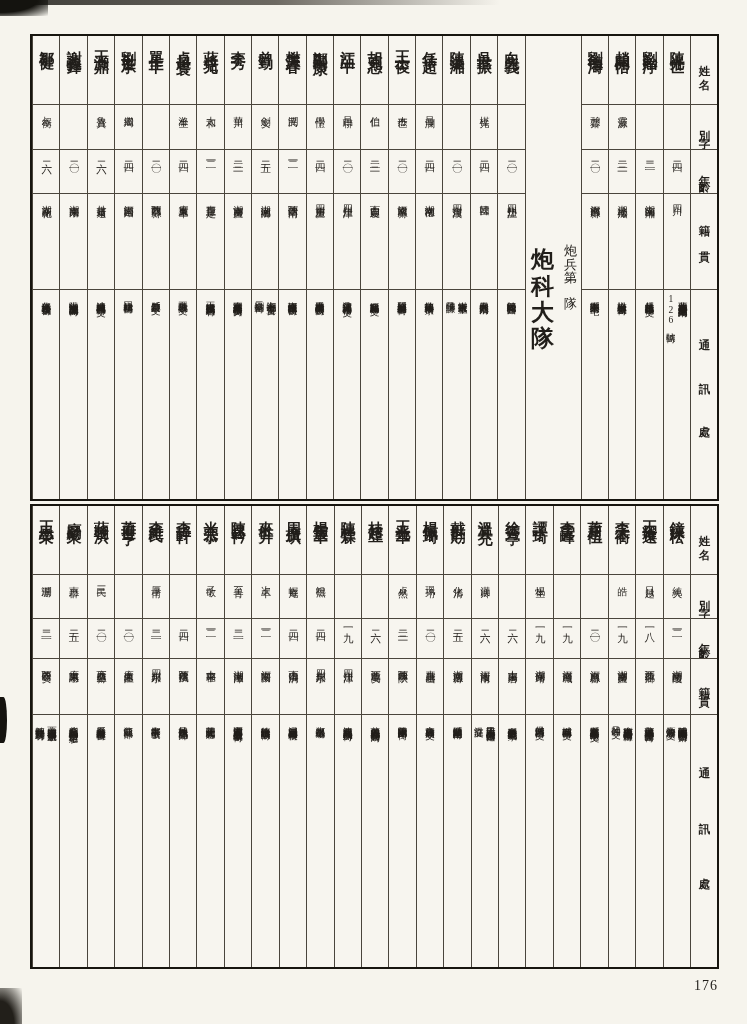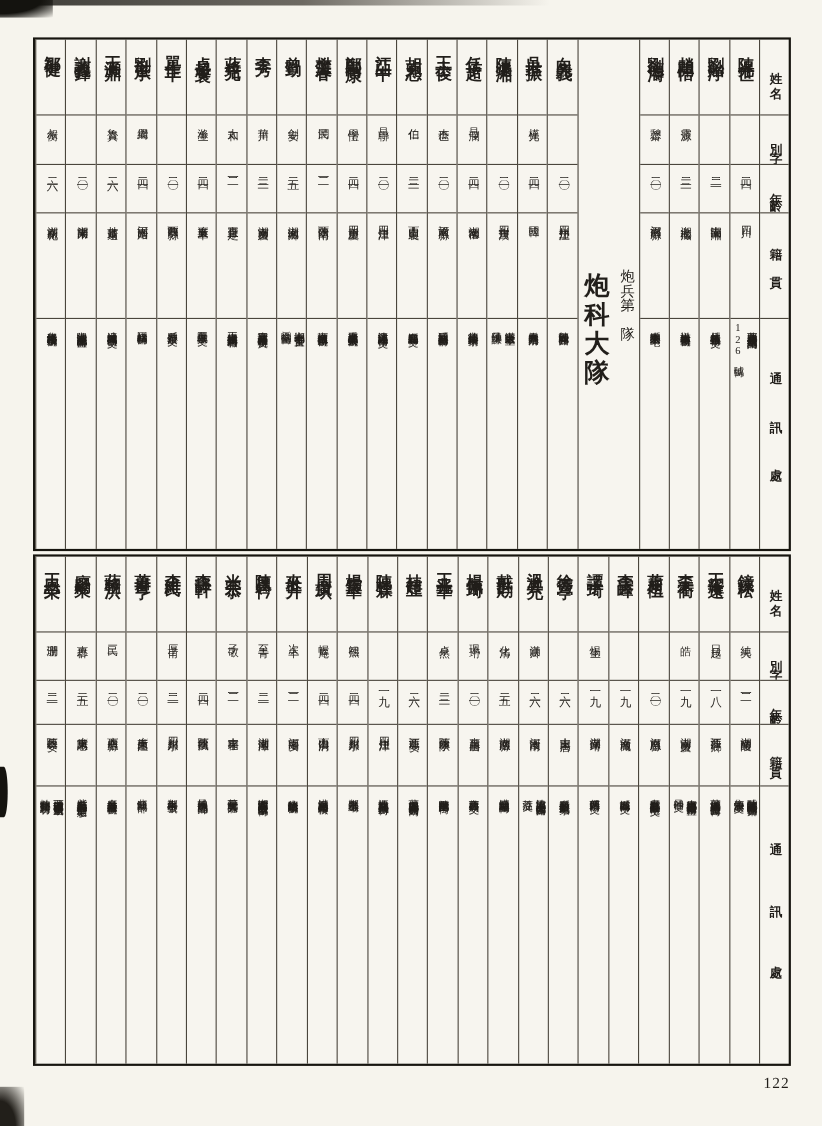--- a/index.html
+++ b/index.html
@@ -906,20 +906,20 @@
           <span class="vt origin">陝西長安</span>
         </div>
           <div class="cell c-addr">
           <span class="vt addr">西安城內鐘樓西邊永盛魁號
 轉交北門外糧坊王村</span>
         </div>
         </div>
 
   </div>
 
-  <div class="page-num">122</div>
+  <div class="page-num">176</div>
 
   <div class="art art-top"></div>
   <div class="art art-topleft"></div>
   <div class="art art-leftblob"></div>
   <div class="art art-bottomleft"></div>
 
 </div>
 
 </body></html>

